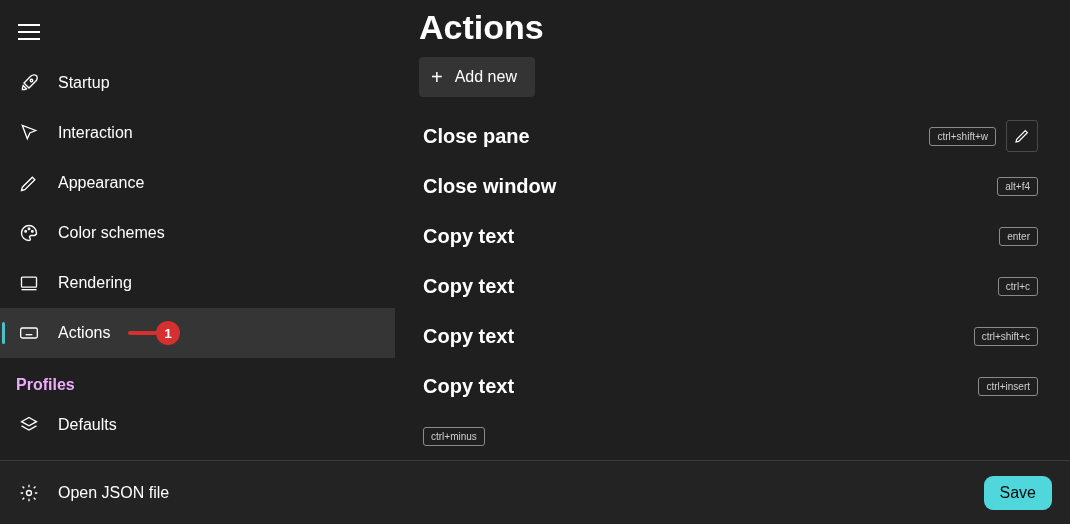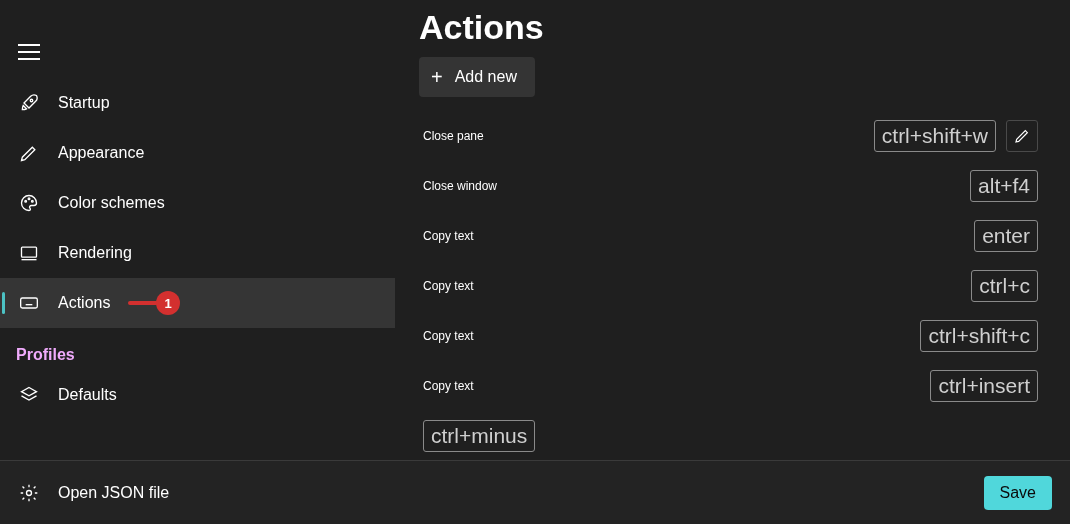--- a/index.html
+++ b/index.html
@@ -17,21 +17,20 @@
     flex: 1;
     min-height: 0;
   }
   
   .sidebar {
     width: 395px;
     background: #1f1f1f;
     display: flex;
     flex-direction: column;
     padding-top: 16px;
-    margin-top: 20px;
   }
   .hamburger {
     padding: 8px 18px 18px 18px;
     cursor: pointer;
   }
   .hamburger svg { display: block; }
   .nav-item {
     display: flex;
     align-items: center;
     height: 50px;
@@ -121,33 +120,33 @@
     line-height: 1;
   }
   .action-row {
     display: flex;
     align-items: center;
     justify-content: space-between;
     height: 50px;
     padding: 0 2px 0 4px;
   }
   .action-label {
-    font-size: 12px;
-    font-weight: 400;
+    font-size: 20px;
+    font-weight: 700;
   }
   .action-right {
     display: flex;
     align-items: center;
     gap: 10px;
   }
   .keybind {
     border: 1px solid #8a8a8a;
     border-radius: 3px;
     padding: 3px 7px;
-    font-size: 21px;
+    font-size: 10px;
     color: #cfcfcf;
     background: transparent;
   }
   .edit-btn {
     width: 32px;
     height: 32px;
     border: 1px solid #4a4a4a;
     border-radius: 3px;
     background: transparent;
     display: flex;
@@ -171,21 +170,21 @@
     display: flex;
     align-items: center;
     font-size: 16px;
     cursor: pointer;
   }
   .footer-left .nav-icon { margin-right: 18px; }
   .save-btn {
     background: #50d7db;
     color: #0a0a0a;
     border: none;
-    border-radius: 4px;
+    border-radius: 9px;
     padding: 8px 16px;
     font-size: 16px;
     font-weight: 500;
     cursor: pointer;
   }
 </style>
 </head>
 <body>
 
 <div class="app">
@@ -203,20 +202,28 @@
       <span class="nav-icon">
         <svg width="20" height="20" viewBox="0 0 24 24" fill="none" stroke="#fff" stroke-width="1.6">
           <path d="M5 15c-1 2-1 5-1 5s3 0 5-1l-4-4z"></path>
           <path d="M14 4c3-3 7-1 7-1s2 4-1 7l-8 8-6-6 8-8z"></path>
           <circle cx="15" cy="9" r="1.5"></circle>
         </svg>
       </span>
       <span>Startup</span>
     </div>
 
+    <div class="nav-item">
+      <span class="nav-icon">
+        <svg width="20" height="20" viewBox="0 0 24 24" fill="none" stroke="#fff" stroke-width="1.6">
+          <path d="M4 3l6 16 3-7 7-3L4 3z"></path>
+        </svg>
+      </span>
+      <span>Interaction</span>
+    </div>
 
     <div class="nav-item">
       <span class="nav-icon">
         <svg width="20" height="20" viewBox="0 0 24 24" fill="none" stroke="#fff" stroke-width="1.6">
           <path d="M3 21l4-1 12-12-3-3L4 17l-1 4z"></path>
         </svg>
       </span>
       <span>Appearance</span>
     </div>
 

